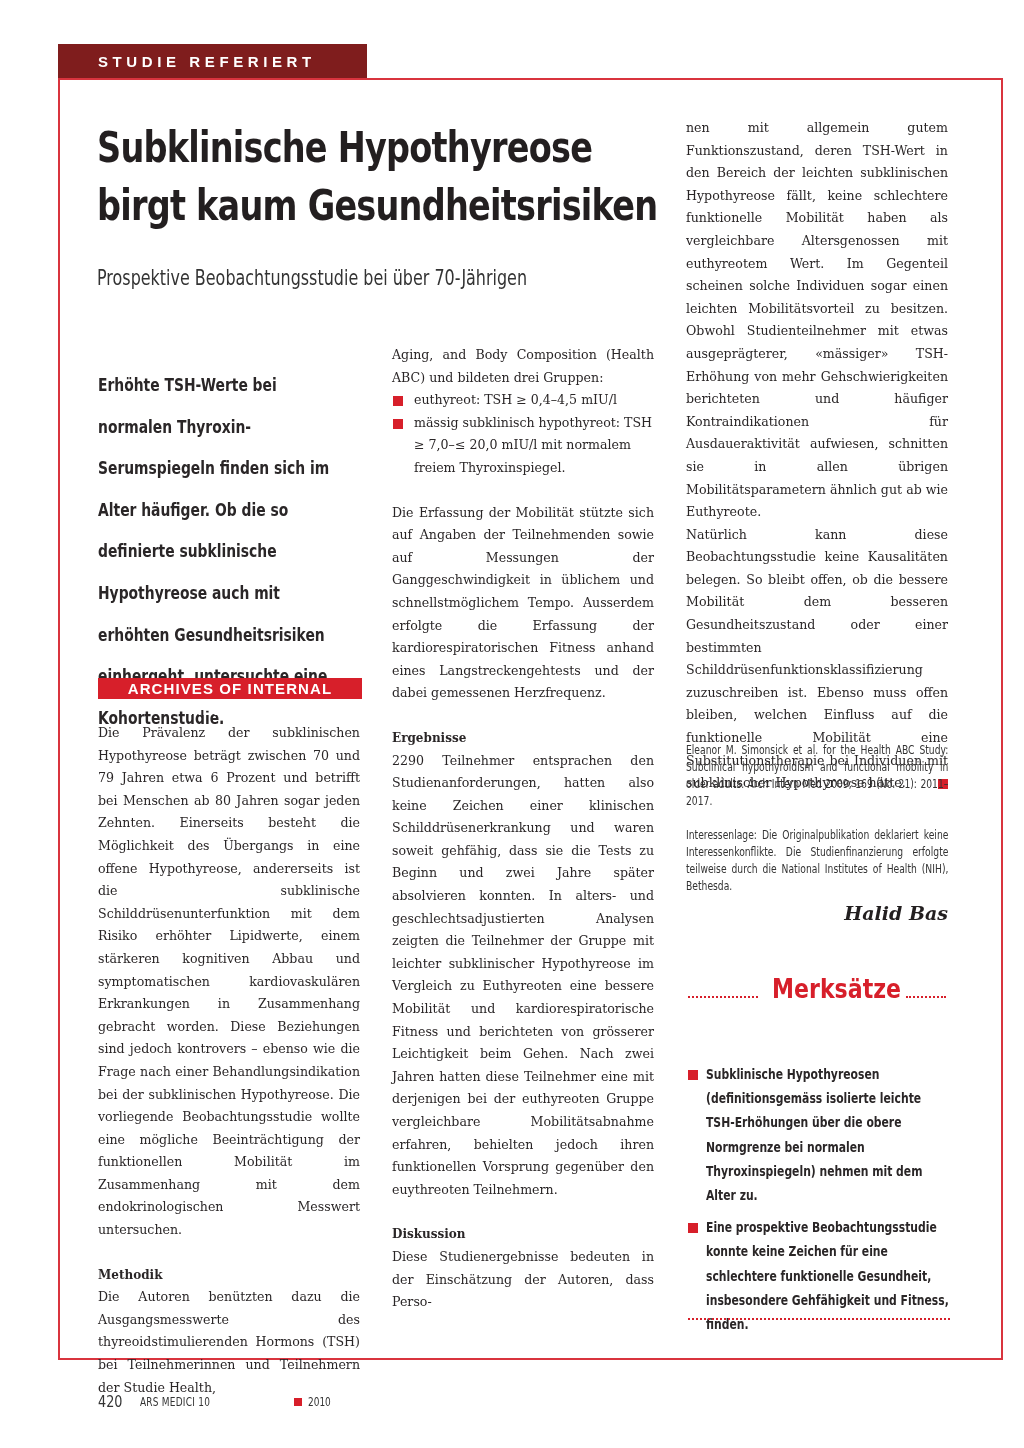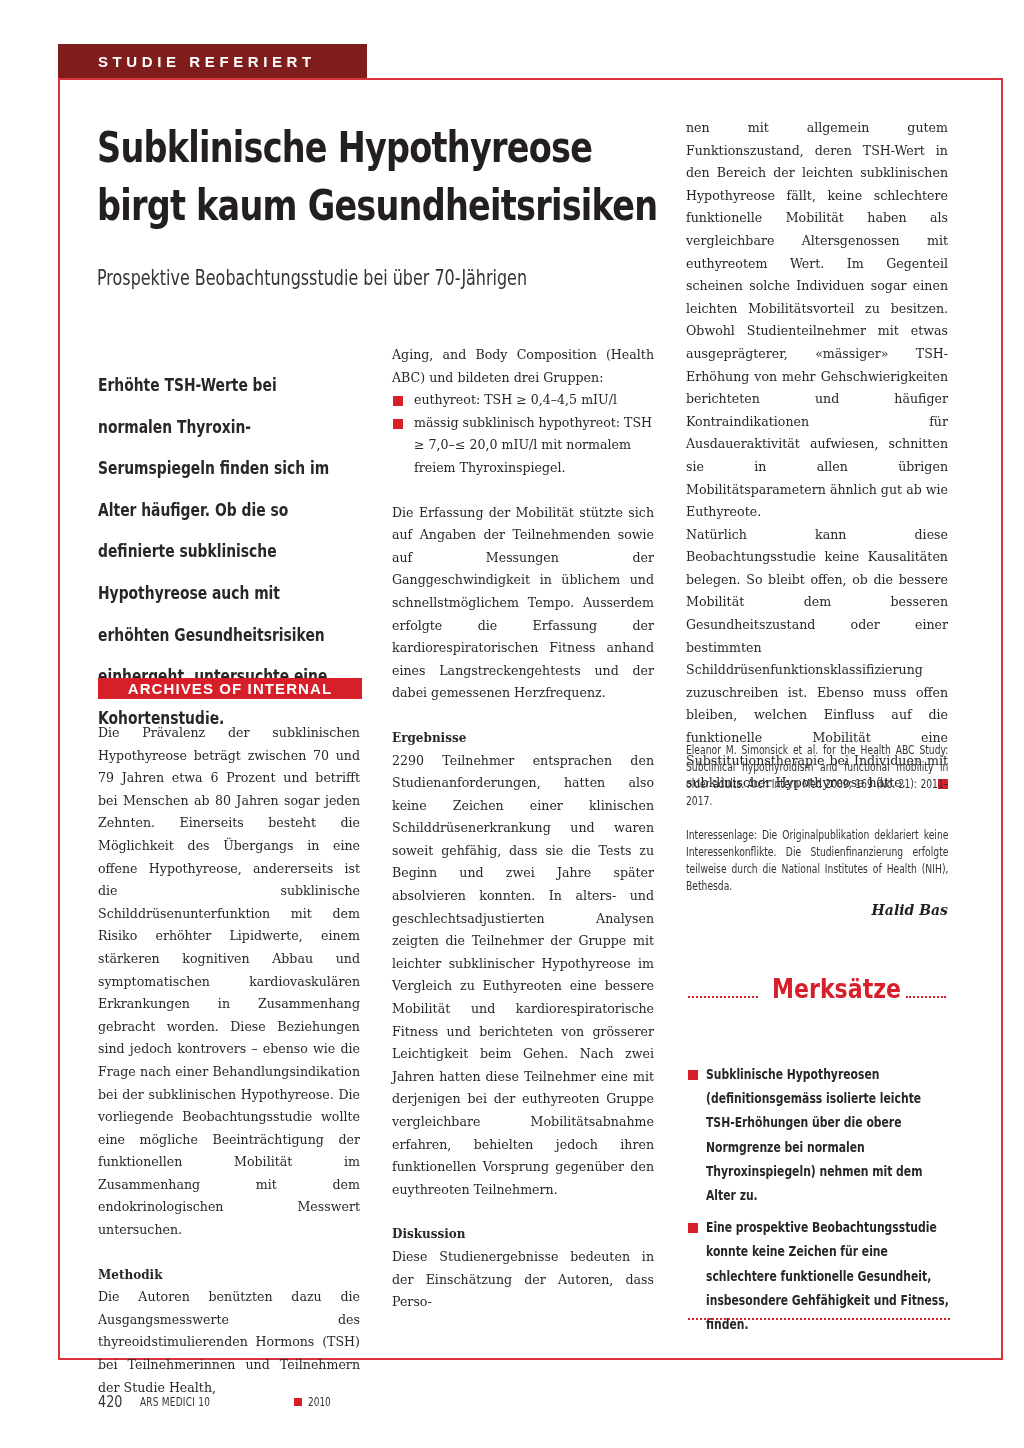--- a/index.html
+++ b/index.html
@@ -62,21 +62,21 @@
   .end-square { display: inline-block; width: 10px; height: 10px; background: #d71f2a; float: right; margin-top: 7px; }
   .refs {
     position: absolute; left: 686px; top: 742px; width: 262px;
     font-family: "DejaVu Sans", sans-serif; font-size: 11.5px; line-height: 17px;
     color: #333;
   }
   .refs .inner { transform: scaleX(0.8); transform-origin: left top; width: 328px; text-align: justify; }
   .refs p { margin: 0 0 17px 0; }
   .author {
     position: absolute; left: 686px; top: 902px; width: 262px; text-align: right;
-    font-family: "DejaVu Serif", serif; font-weight: bold; font-style: italic; font-size: 14px;
+    font-family: "DejaVu Serif", serif; font-weight: bold; font-style: italic; font-size: 19px;
   }
   .merk-head {
     position: absolute; left: 688px; top: 972px; width: 262px; height: 36px;
   }
   .dots-l { position: absolute; left: 0; top: 24px; width: 70px; border-bottom: 2px dotted #d71f2a; }
   .dots-r { position: absolute; left: 218px; top: 24px; width: 40px; border-bottom: 2px dotted #d71f2a; }
   .merk-title {
     position: absolute; left: 84px; top: 0; font-family: "DejaVu Sans", sans-serif;
     font-weight: bold; font-size: 26px; color: #d71f2a; line-height: 34px;
     transform: scaleX(0.85); transform-origin: left top; white-space: nowrap;

